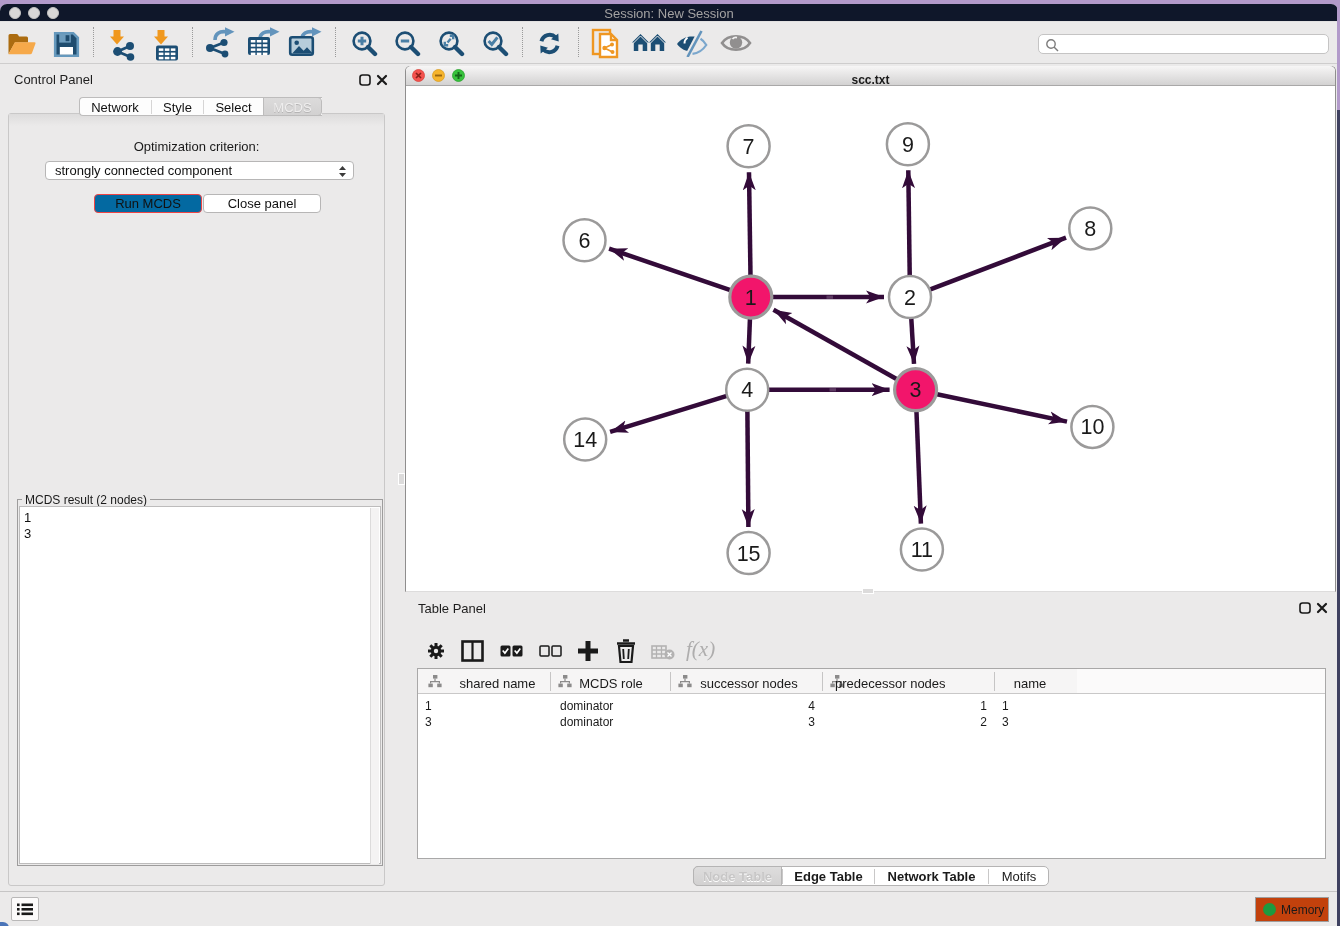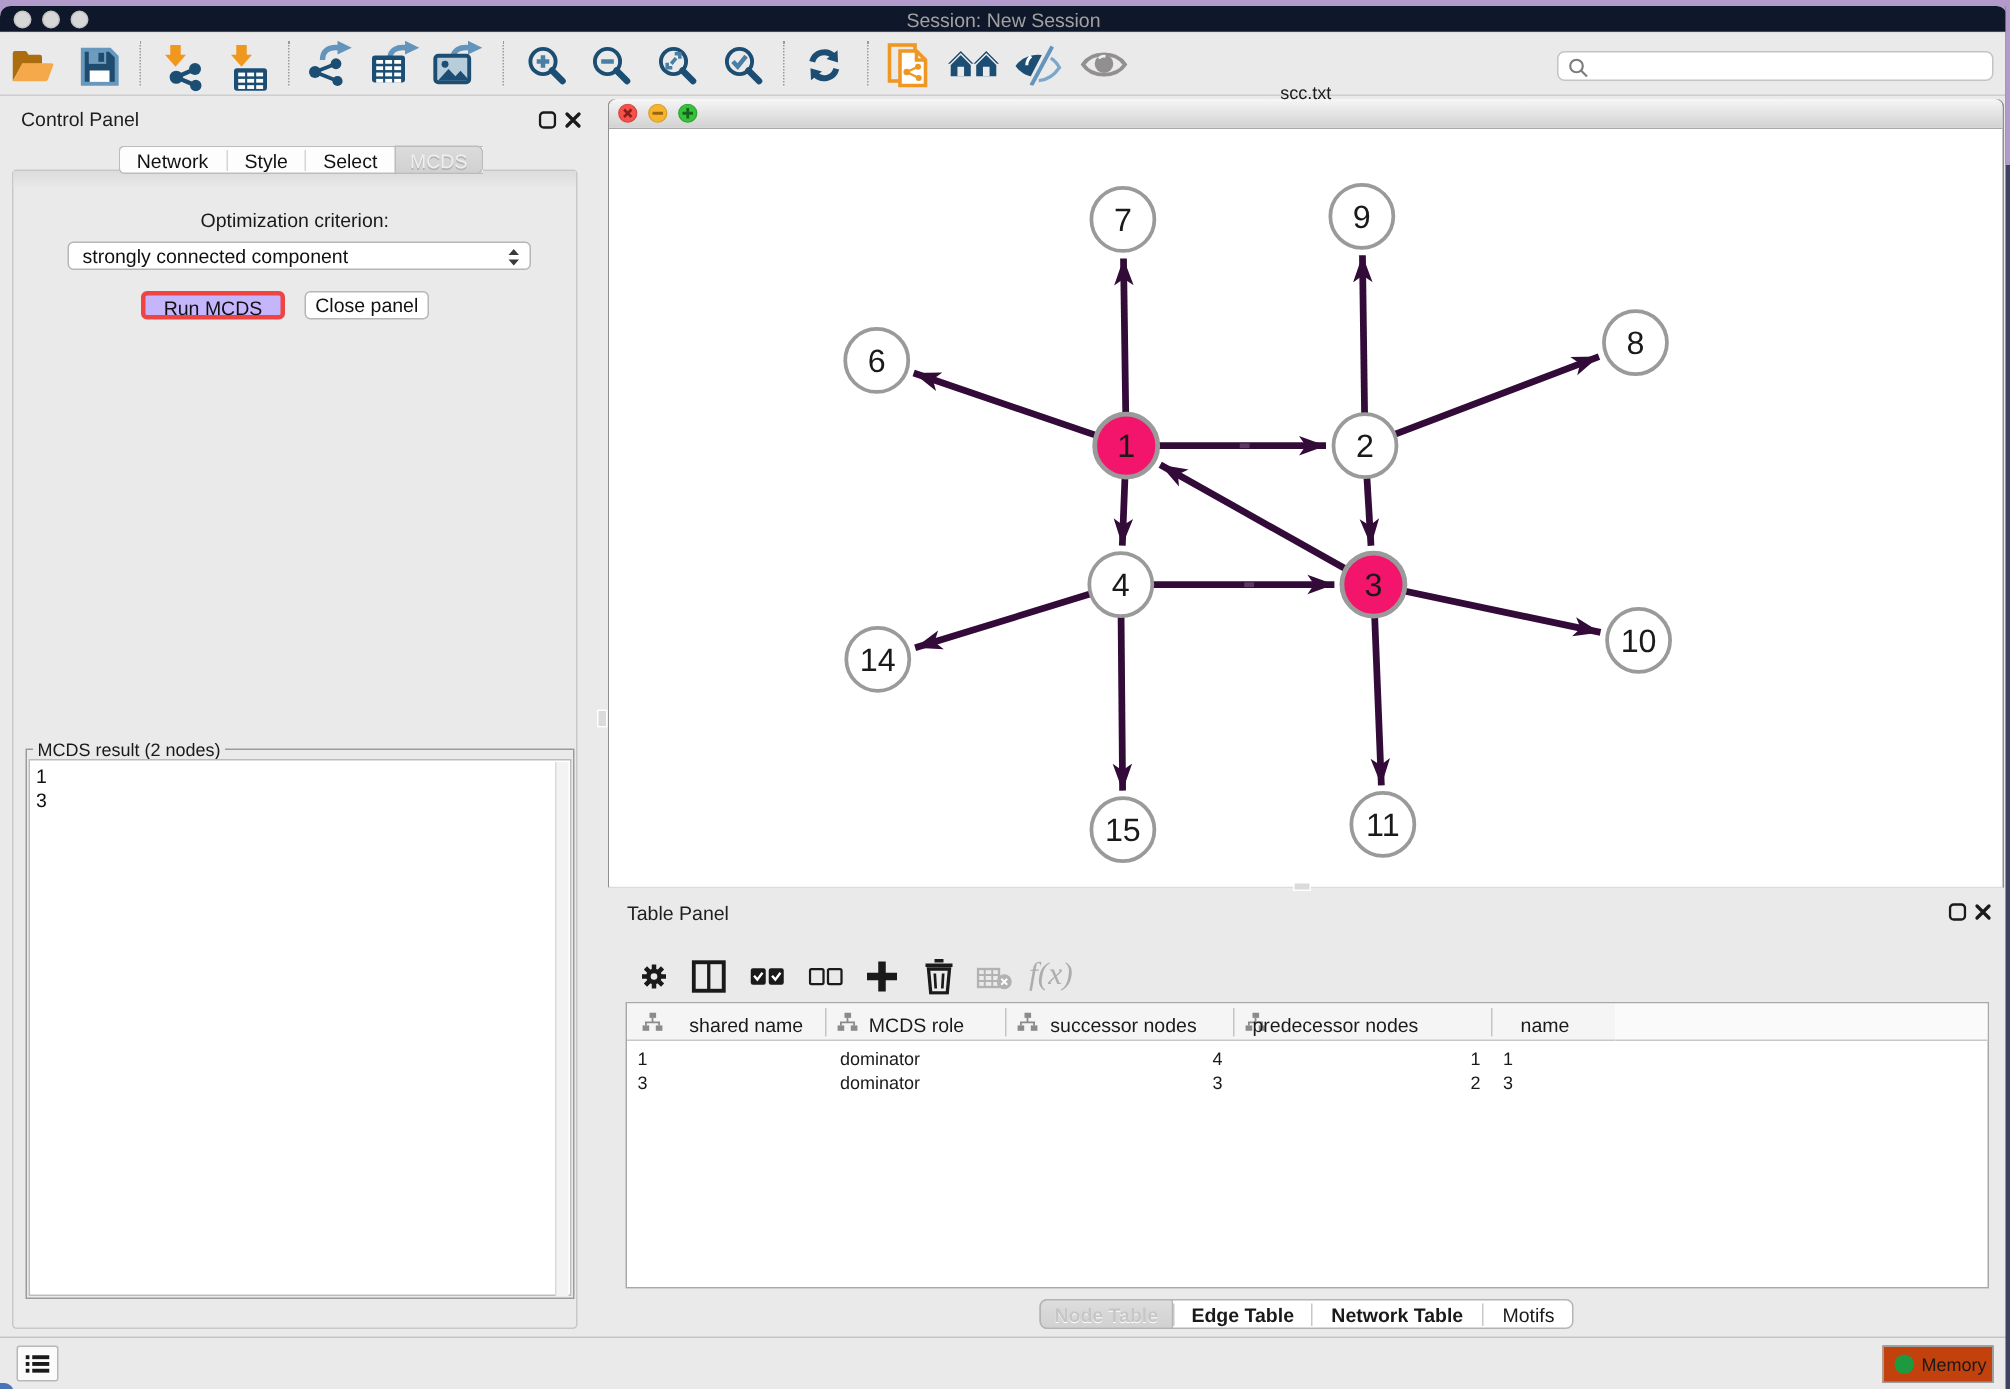--- a/index.html
+++ b/index.html
@@ -196,35 +196,35 @@
   <div style="position:absolute;left:151px;top:96px;width:53px;height:14px;text-align:center;font-size:13px;color:#111;border-left:1px solid #d6d5d5;border-right:1px solid #d6d5d5">Style</div>
   <div style="position:absolute;left:204px;top:96px;width:59px;height:14px;text-align:center;font-size:13px;color:#111">Select</div>
   <div style="position:absolute;left:263px;top:96px;width:59px;height:14px;text-align:center;font-size:13px;color:#efeeee;text-shadow:0 1px 0 #b5b4b4">MCDS</div>
 
   <div style="position:absolute;left:0px;top:135px;width:393px;text-align:center;font-size:13px;color:#1a1a1a">Optimization criterion:</div>
   <div style="position:absolute;left:45px;top:157px;width:309px;height:19px;background:#fff;border:1px solid #b7b6b6;border-radius:4px;font-size:13px;color:#111;line-height:17px;padding-left:9px">strongly connected component
     <svg style="position:absolute;right:6px;top:3px" width="9" height="13" viewBox="0 0 9 13">
           <path d="M1,5 L4.5,1 L8,5 z M1,8 L4.5,12 L8,8 z" fill="#3a3a3a"></path>
         </svg>
   </div>
-  <div style="position:absolute;left:94px;top:190px;width:96px;height:19px;background:#c4b5fd;border:3px solid #ef4444;border-radius:4px;font-size:13px;color:#111;line-height:17px;text-align:center">Run MCDS</div>
-  <div style="position:absolute;left:203px;top:190px;width:83px;height:19px;background:#fff;border:1px solid #b7b6b6;border-radius:4px;font-size:13px;color:#111;line-height:17px;text-align:center">Close panel</div>
+  <div style="position:absolute;left:94px;top:190px;width:108px;height:19px;background:#0369a1;border:1px solid #ef4444;border-radius:4px;font-size:13px;color:#111;line-height:17px;text-align:center">Run MCDS</div>
+  <div style="position:absolute;left:203px;top:190px;width:118px;height:19px;background:#fff;border:1px solid #b7b6b6;border-radius:4px;font-size:13px;color:#111;line-height:17px;text-align:center">Close panel</div>
 
   <div style="position:absolute;left:17px;top:495px;width:366px;height:367px;border:1px solid #9d9c9c"></div>
   <div style="position:absolute;left:22px;top:489px;background:#ebeaea;padding:0 3px;font-size:12px;color:#1a1a1a">MCDS result (2 nodes)</div>
   <div style="position:absolute;left:19px;top:502px;width:362px;height:358px;background:#fff;border:1px solid #bdbcbc">
     <div style="position:absolute;left:4px;top:3px;font-size:13px;color:#111;line-height:16px">1<br>3</div>
     <div style="position:absolute;right:1px;top:1px;width:9px;height:356px;background:#f4f3f3;border-left:1px solid #dcdbdb"></div>
   </div>
 </div>
 
 <div id="netwin">
   <div style="position:absolute;left:405px;top:62px;width:931px;height:526px;border:1px solid #8f8e8e;border-bottom:1px solid #dddcdc;border-radius:5px 5px 0 0;background:#fff"></div>
   <div style="position:absolute;left:406px;top:62px;width:929px;height:20px;background:linear-gradient(#f7f6f6,#d3d2d2);border-bottom:1px solid #a9a8a8;border-radius:5px 5px 0 0"></div>
-  <div style="position:absolute;left:406px;top:51px;width:929px;text-align:center;font-size:12px;font-weight:normal;color:#1a1a1a">scc.txt</div>
+  <div style="position:absolute;left:406px;top:69px;width:929px;text-align:center;font-size:12px;font-weight:bold;color:#1a1a1a">scc.txt</div>
   <svg style="position:absolute;left:412px;top:65px" width="54" height="13" viewBox="0 0 54 13">
     <circle cx="6.5" cy="6.5" r="6" fill="#f4514d" stroke="#d8443e" stroke-width="0.8"></circle>
     <circle cx="26.5" cy="6.5" r="6" fill="#f6b42c" stroke="#d99e26" stroke-width="0.8"></circle>
     <circle cx="46.5" cy="6.5" r="6" fill="#37c23c" stroke="#2ba330" stroke-width="0.8"></circle>
     <path d="M4,4 l5,5 M9,4 l-5,5" stroke="#871e17" stroke-width="1.7"></path>
     <path d="M23,6.5 h7" stroke="#99660e" stroke-width="1.9"></path>
     <path d="M43,6.5 h7 M46.5,3 v7" stroke="#156419" stroke-width="1.9"></path>
   </svg>
 
   <svg style="position:absolute;left:406px;top:84px" width="929" height="504" viewBox="0 0 929 504">

